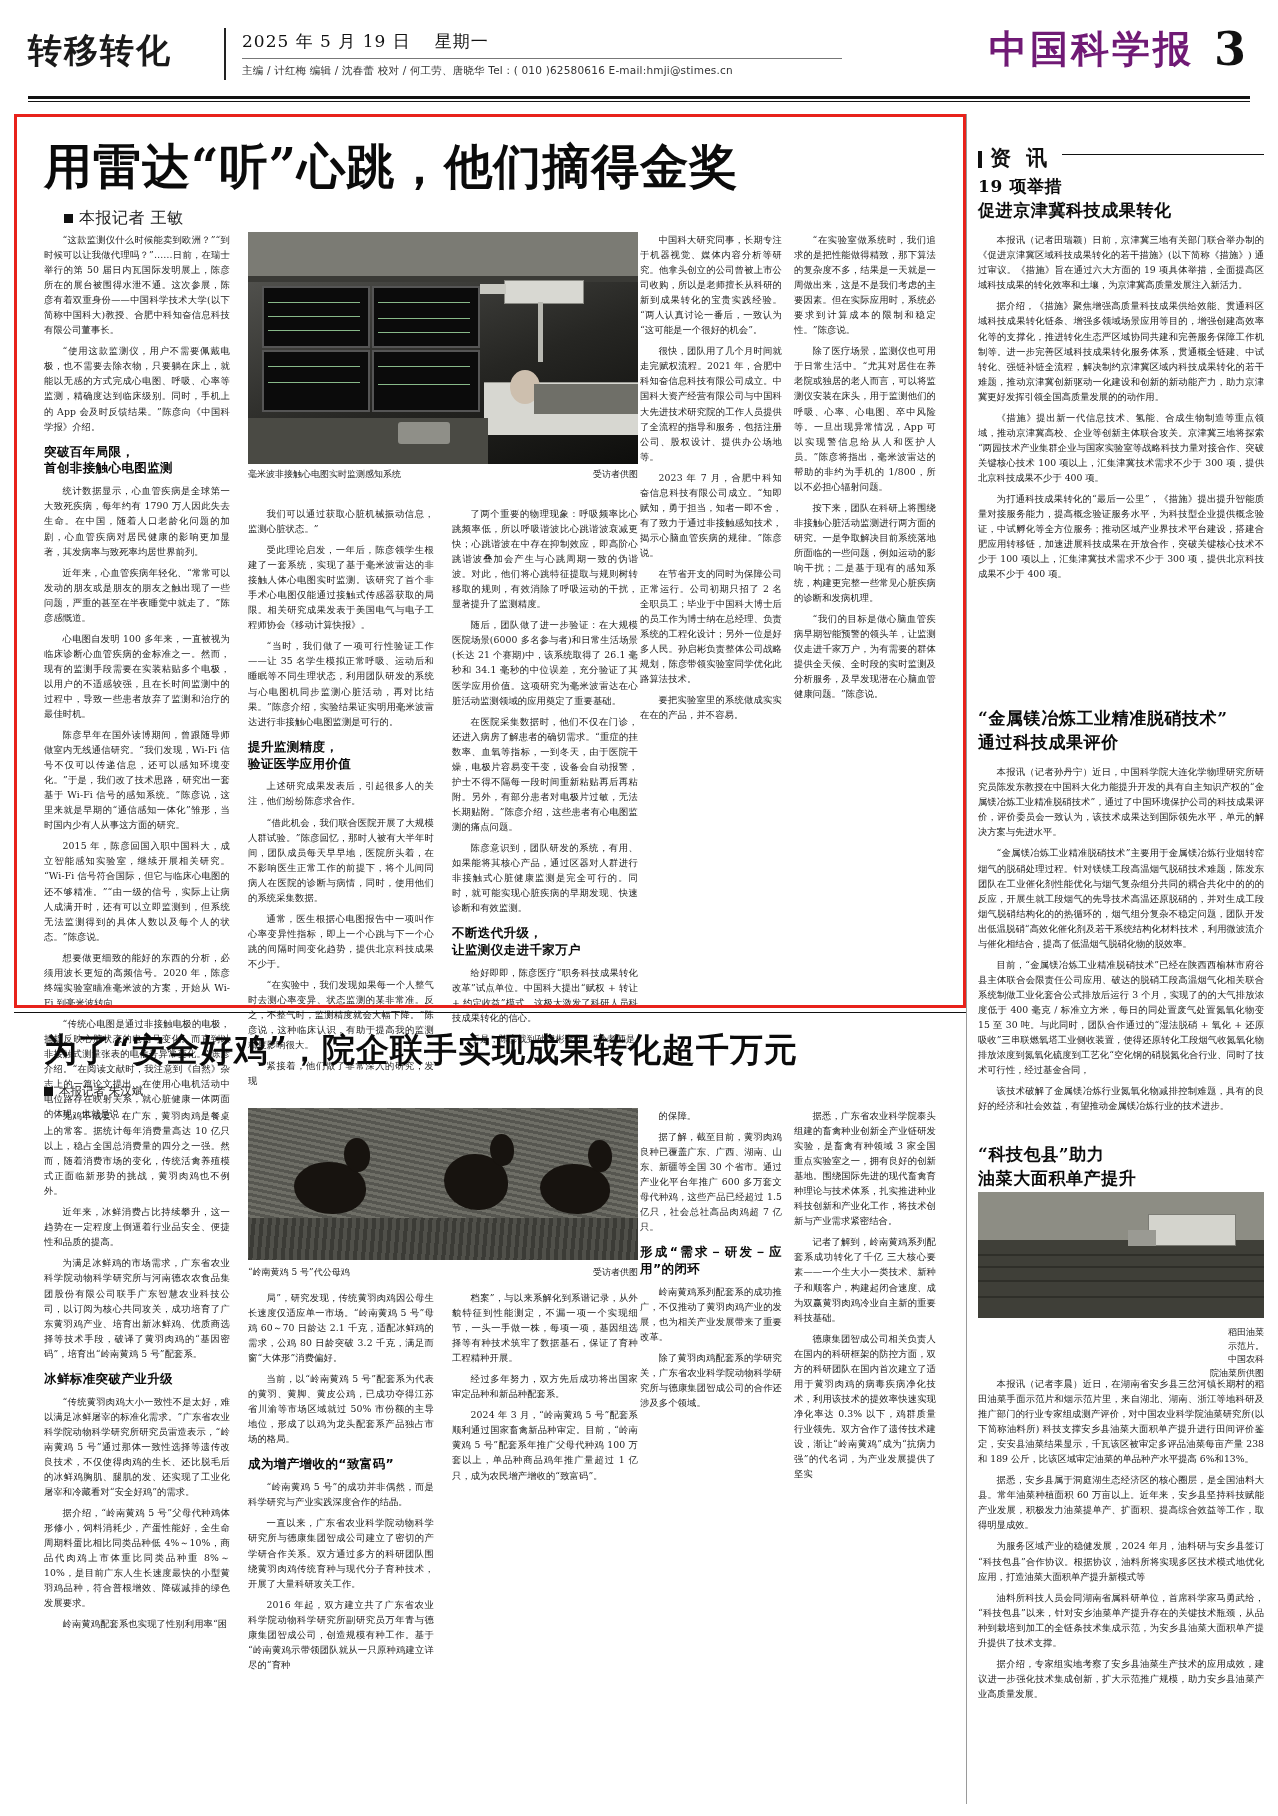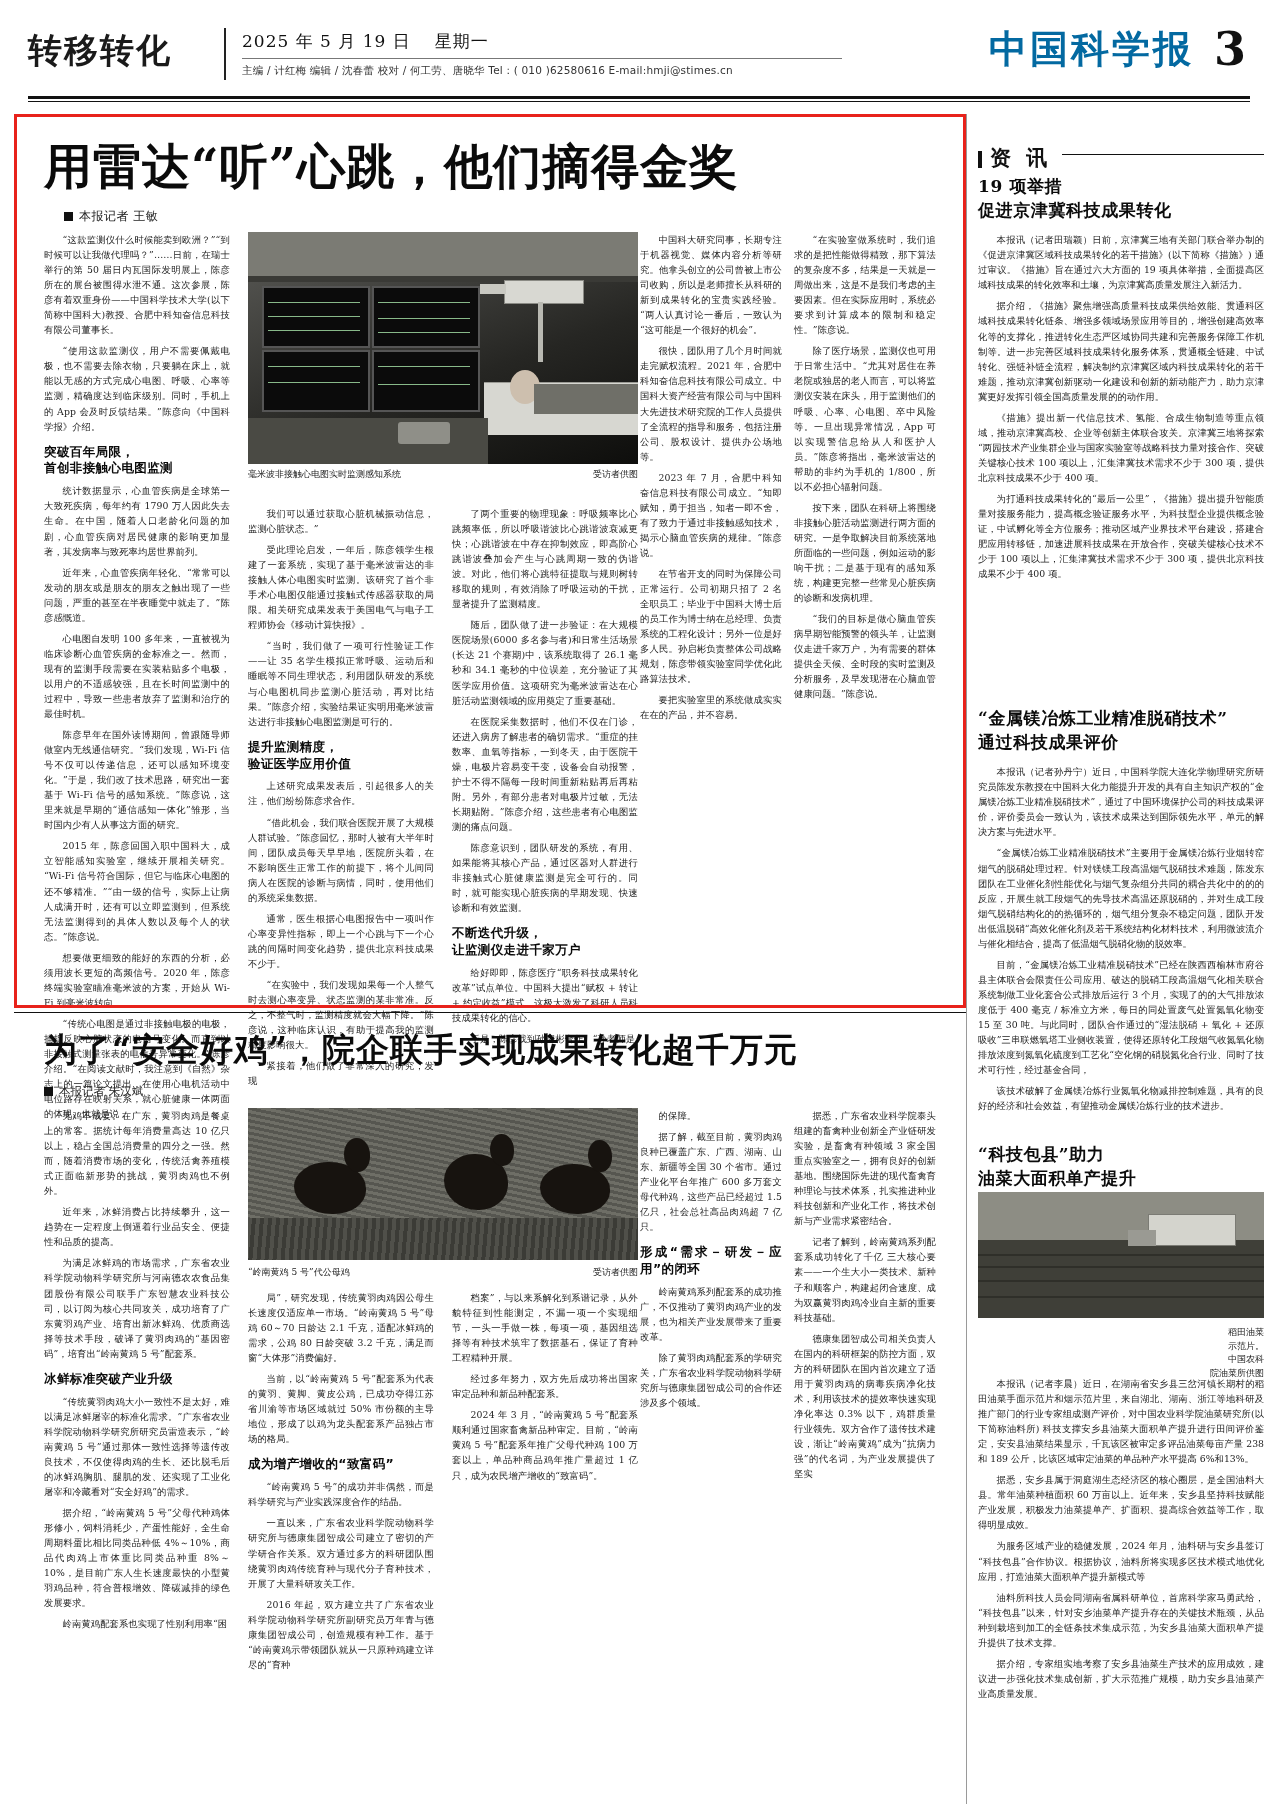--- a/index.html
+++ b/index.html
@@ -26,21 +26,21 @@
   }
   .mh-date .wk{margin-left:24px;}
   .mh-line{position:absolute;left:214px;top:34px;width:600px;height:1px;background:#777;}
   .mh-credits{
     position:absolute;left:214px;top:40px;
     font-size:10.5px;color:#333;letter-spacing:.2px;
   }
   .mh-logo{
     position:absolute;right:56px;top:0px;
     font-family:"DejaVu Serif","Liberation Serif",serif;
-    font-weight:700;font-size:38px;letter-spacing:3px;color:#0369a1;
+    font-weight:700;font-size:38px;letter-spacing:3px;color:#701a75;
   }
   .mh-pageno{
     position:absolute;right:4px;top:-2px;
     font-family:"DejaVu Serif","Liberation Serif",serif;
     font-size:46px;font-weight:700;color:#111;
   }
   .mh-bar{position:absolute;left:28px;top:96px;width:1222px;height:3px;background:#111;}
   .mh-bar2{position:absolute;left:28px;top:101px;width:1222px;height:1px;background:#111;}
   .rail{position:absolute;left:978px;top:114px;width:286px;height:1690px;}
 
@@ -51,21 +51,21 @@
   }
 
   
   .lead-headline{
     position:absolute;left:44px;top:138px;width:890px;
     font-family:"DejaVu Serif","Liberation Serif",serif;
     font-weight:700;font-size:48px;line-height:1.18;color:#0b0b0b;letter-spacing:1px;
   }
   .byline{
     position:absolute;left:44px;top:208px;
-    font-size:12px;color:#222;letter-spacing:.5px;padding-left:20px;
+    font-size:16px;color:#222;letter-spacing:.5px;padding-left:20px;
   }
   .byline .sq{display:inline-block;width:9px;height:9px;background:#111;margin-right:6px;vertical-align:middle;}
 
   
   .col{
     position:absolute;
     font-family:"DejaVu Serif","Liberation Serif",serif;
     font-size:9.3px;line-height:1.62;color:#1b1b1b;text-align:justify;
     letter-spacing:.1px;
   }

